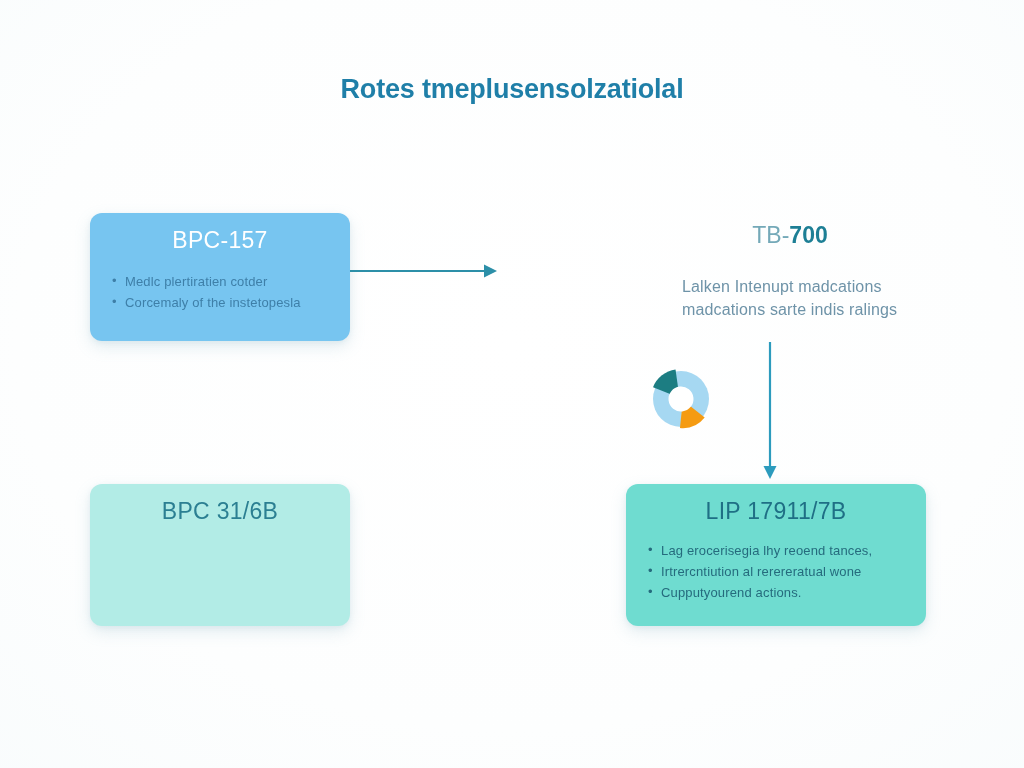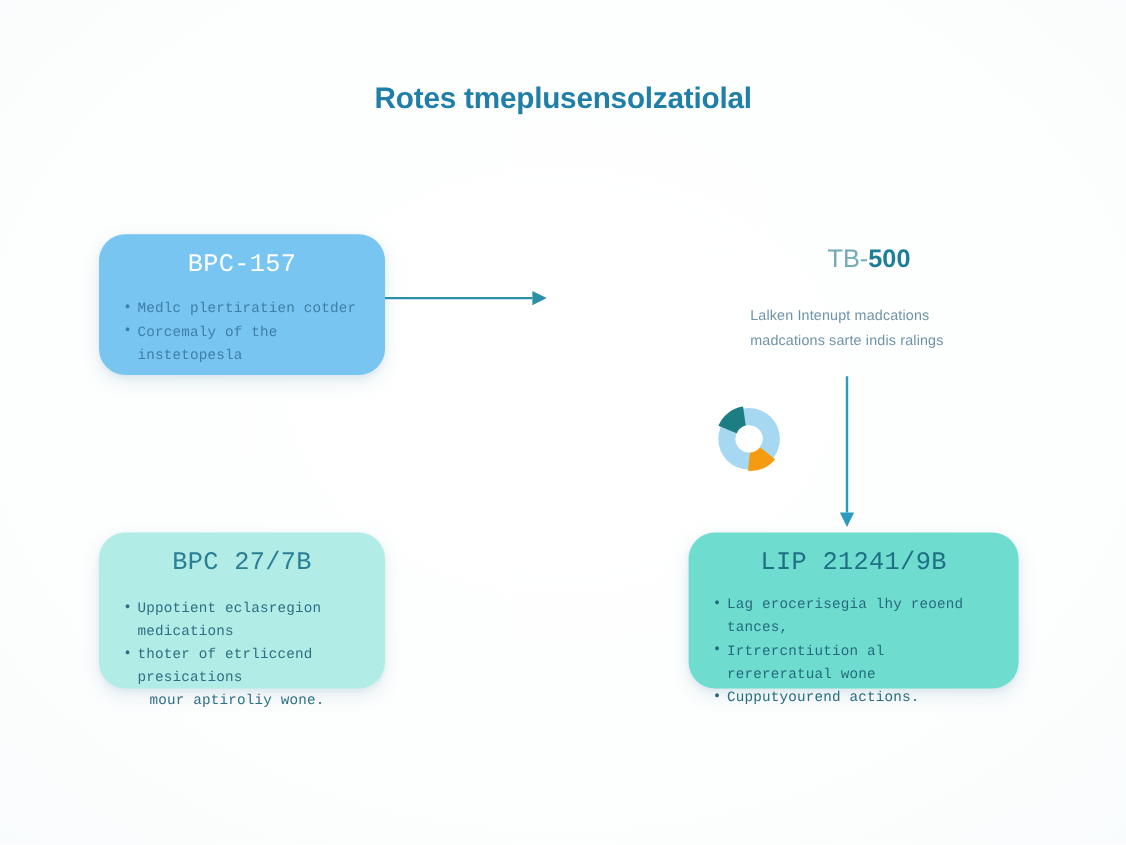--- a/index.html
+++ b/index.html
@@ -34,25 +34,24 @@
     font-size: 27px;
     font-weight: bold;
     letter-spacing: -0.2px;
     color: #1f7fa8;
     white-space: nowrap;
   }
 
   
   .card {
     position: absolute;
-    border-radius: 24px;
+    border-radius: 12px;
     box-sizing: border-box;
     box-shadow: 0 6px 16px rgba(120, 170, 190, 0.20),
                 0 2px 5px rgba(120, 170, 190, 0.12);
-    font-family: Liberation Mono, monospace;
   }
   .card-title {
     text-align: center;
     font-size: 23px;
     font-weight: normal;
     letter-spacing: 0.3px;
     white-space: nowrap;
   }
   .bullets {
     list-style: none;
@@ -135,21 +134,21 @@
     color: #74a9b8;
     font-weight: normal;
   }
   #block-tb500 .tb-title .t-bold {
     color: #1d7f95;
     font-weight: bold;
   }
   #block-tb500 .tb-body {
     margin-top: 26px;
     padding-left: 22px;
-    font-size: 13px;
+    font-size: 16px;
     line-height: 23px;
     color: #6e93a8;
     letter-spacing: 0.15px;
   }
 
   
   .arrow-h, .arrow-v {
     position: absolute;
   }
 
@@ -177,51 +176,46 @@
     </ul>
   </div>
 
   <svg class="arrow-h" style="left:348px; top:258px;" width="150" height="26" viewBox="0 0 150 26">
     <line x1="2" y1="13" x2="136" y2="13" stroke="#2c8fa8" stroke-width="2.2"></line>
     <polygon points="136,6.5 149,13 136,19.5" fill="#2c8fa8"></polygon>
   </svg>
 
   <div id="block-tb500">
     <div class="tb-title">
-      <span class="t-light">TB-</span><span class="t-bold">500</span>
+      <span class="t-light">TB-</span><span class="t-bold">700</span>
     </div>
     <div class="tb-body">
       <div>Lalken Intenupt madcations</div>
       <div>madcations sarte indis ralings</div>
     </div>
   </div>
 
   <svg id="donut-icon" viewBox="0 0 66 66">
     <circle cx="33" cy="33" r="28" fill="#a6d8f2"></circle>
     <path d="M33 33 L33 5 A28 28 0 0 0 8.8 19 Z" fill="#1c7d82" transform="rotate(-8 33 33) translate(-2,-2) scale(1.02)"></path>
     <path d="M33 33 L56.5 48 A28 28 0 0 1 33 61 Z" fill="#f59b12" transform="rotate(6 33 33) translate(2,1)"></path>
     <circle cx="33" cy="33" r="12.5" fill="#ffffff" transform="rotate(-6 33 33)"></circle>
   </svg>
 
   <svg class="arrow-v" style="left:757px; top:340px;" width="26" height="140" viewBox="0 0 26 140">
     <line x1="13" y1="2" x2="13" y2="126" stroke="#2c9bbd" stroke-width="2.2"></line>
     <polygon points="6.5,126 19.5,126 13,139" fill="#2c9bbd"></polygon>
   </svg>
 
   <div class="card" id="card-bpc317b">
-    <div class="card-title">BPC 27/7B</div>
-    <ul class="bullets">
-      <li>Uppotient eclasregion medications</li>
-      <li>thoter of etrliccend presications</li>
-      <li class="cont">mour aptiroliy wone.</li>
-    </ul>
+    <div class="card-title">BPC 31/6B</div>
   </div>
 
   <div class="card" id="card-lip">
-    <div class="card-title">LIP 21241/9B</div>
+    <div class="card-title">LIP 17911/7B</div>
     <ul class="bullets">
       <li>Lag erocerisegia lhy reoend tances,</li>
       <li>Irtrercntiution al rerereratual wone</li>
       <li>Cupputyourend actions.</li>
     </ul>
   </div>
 
 </div>
 
 </body></html>

